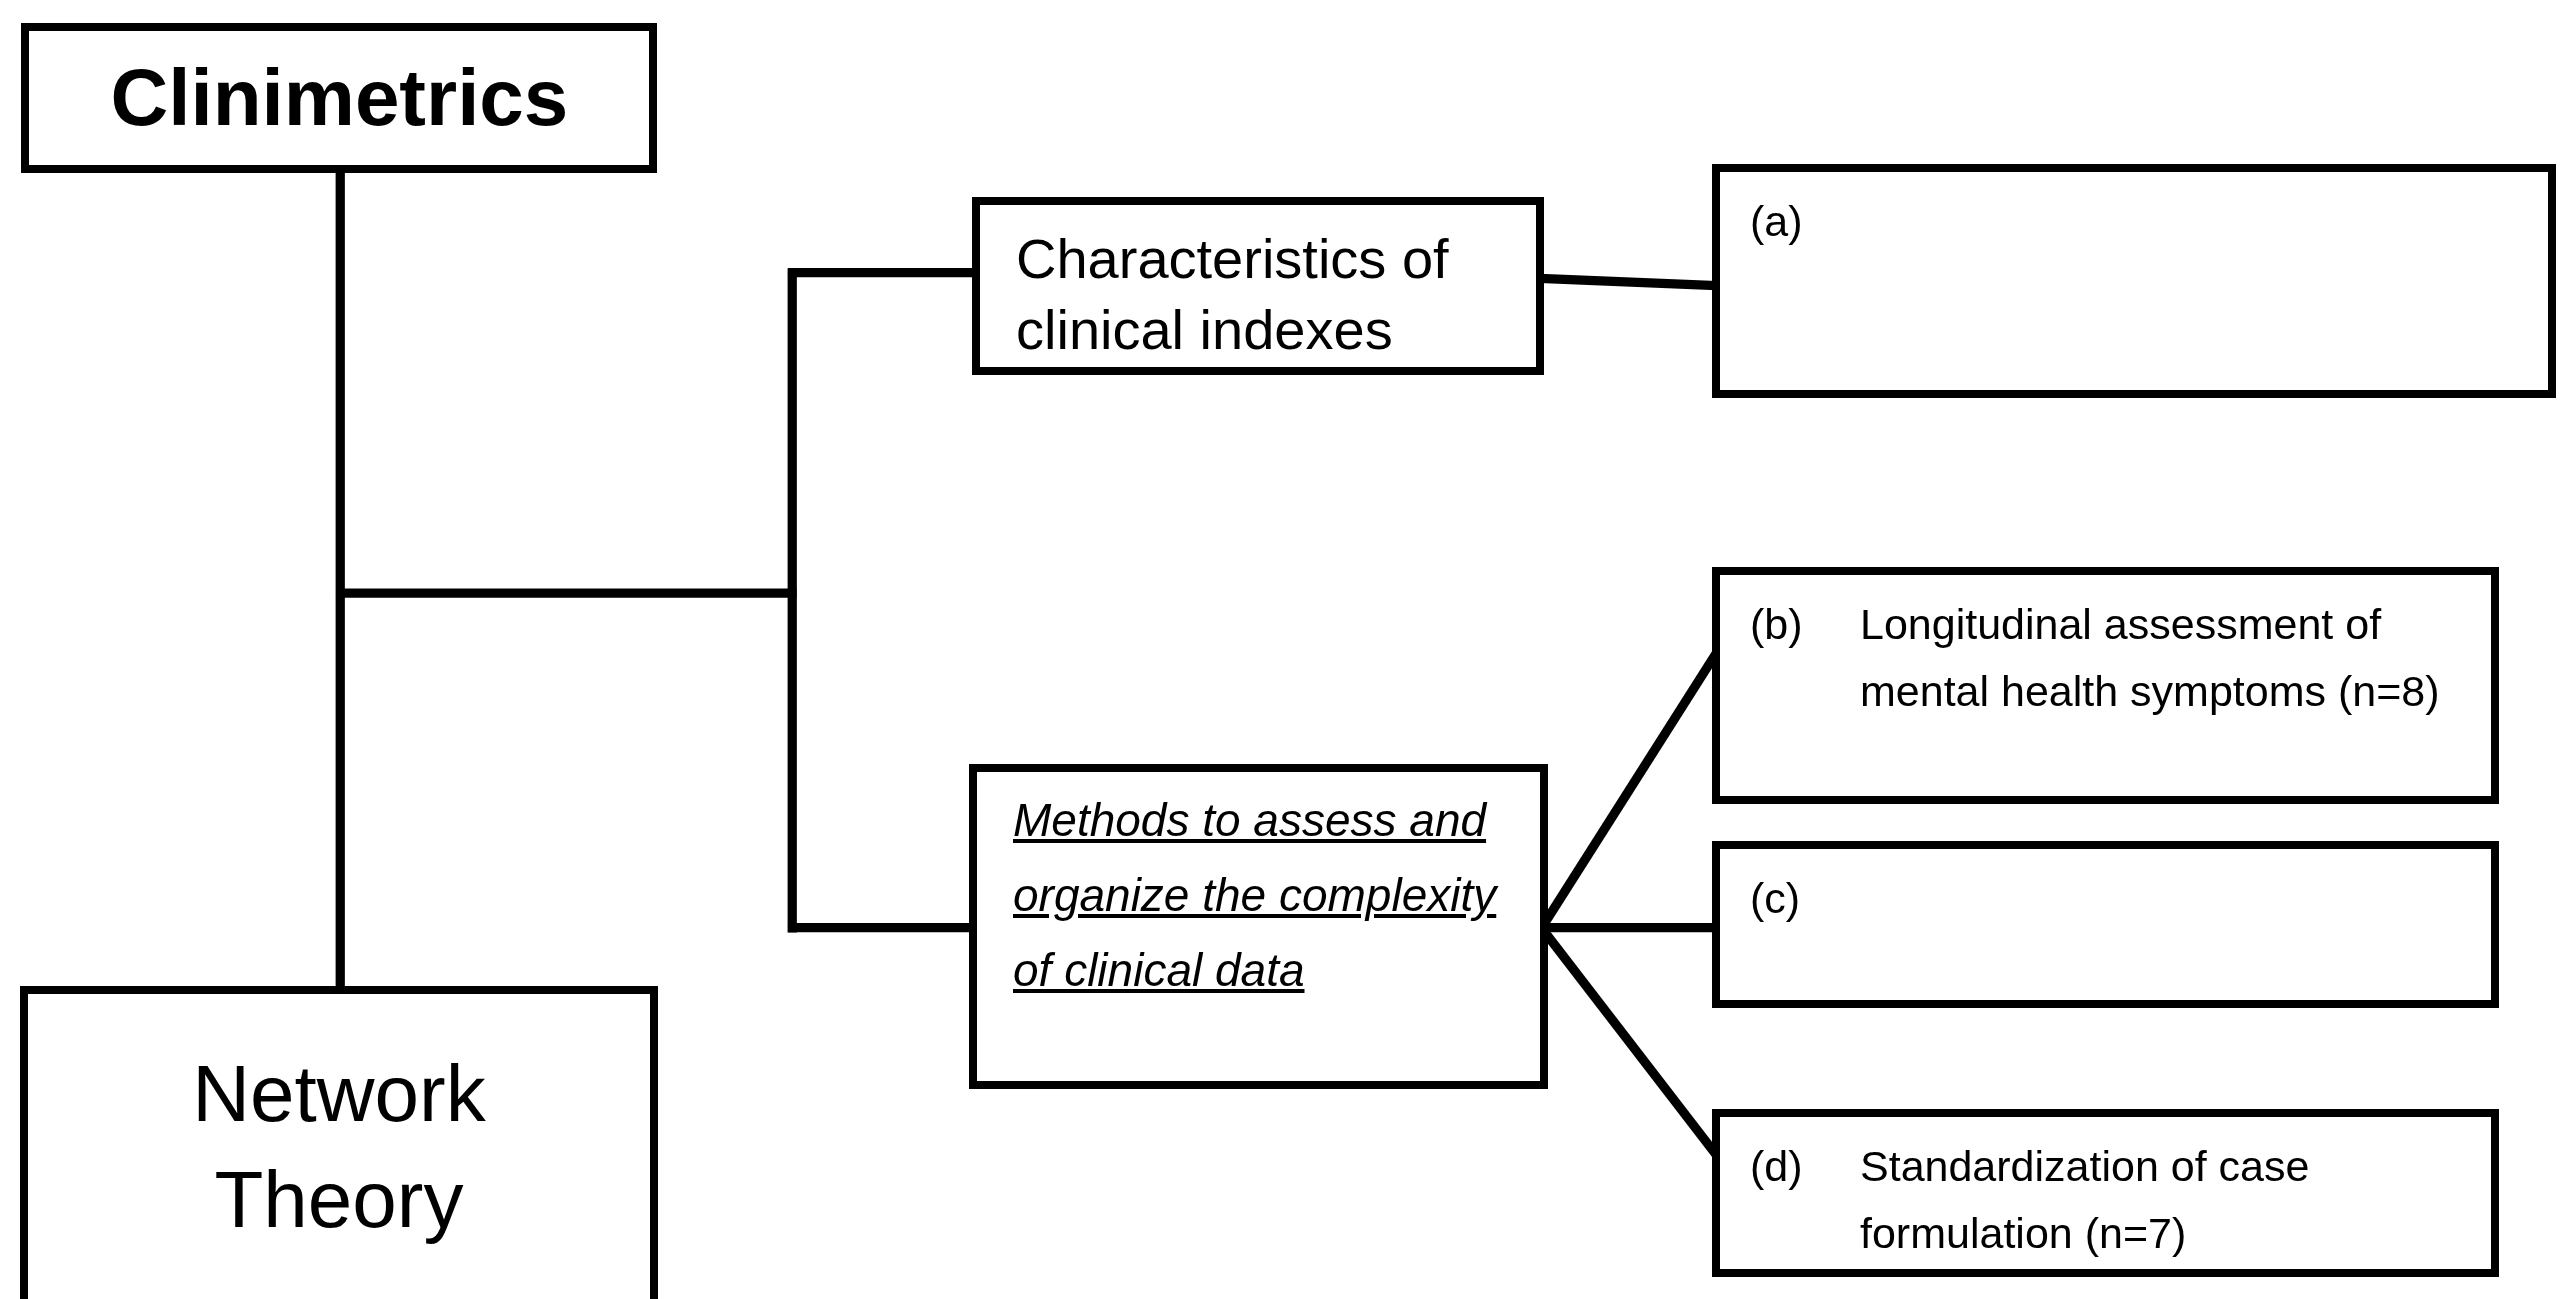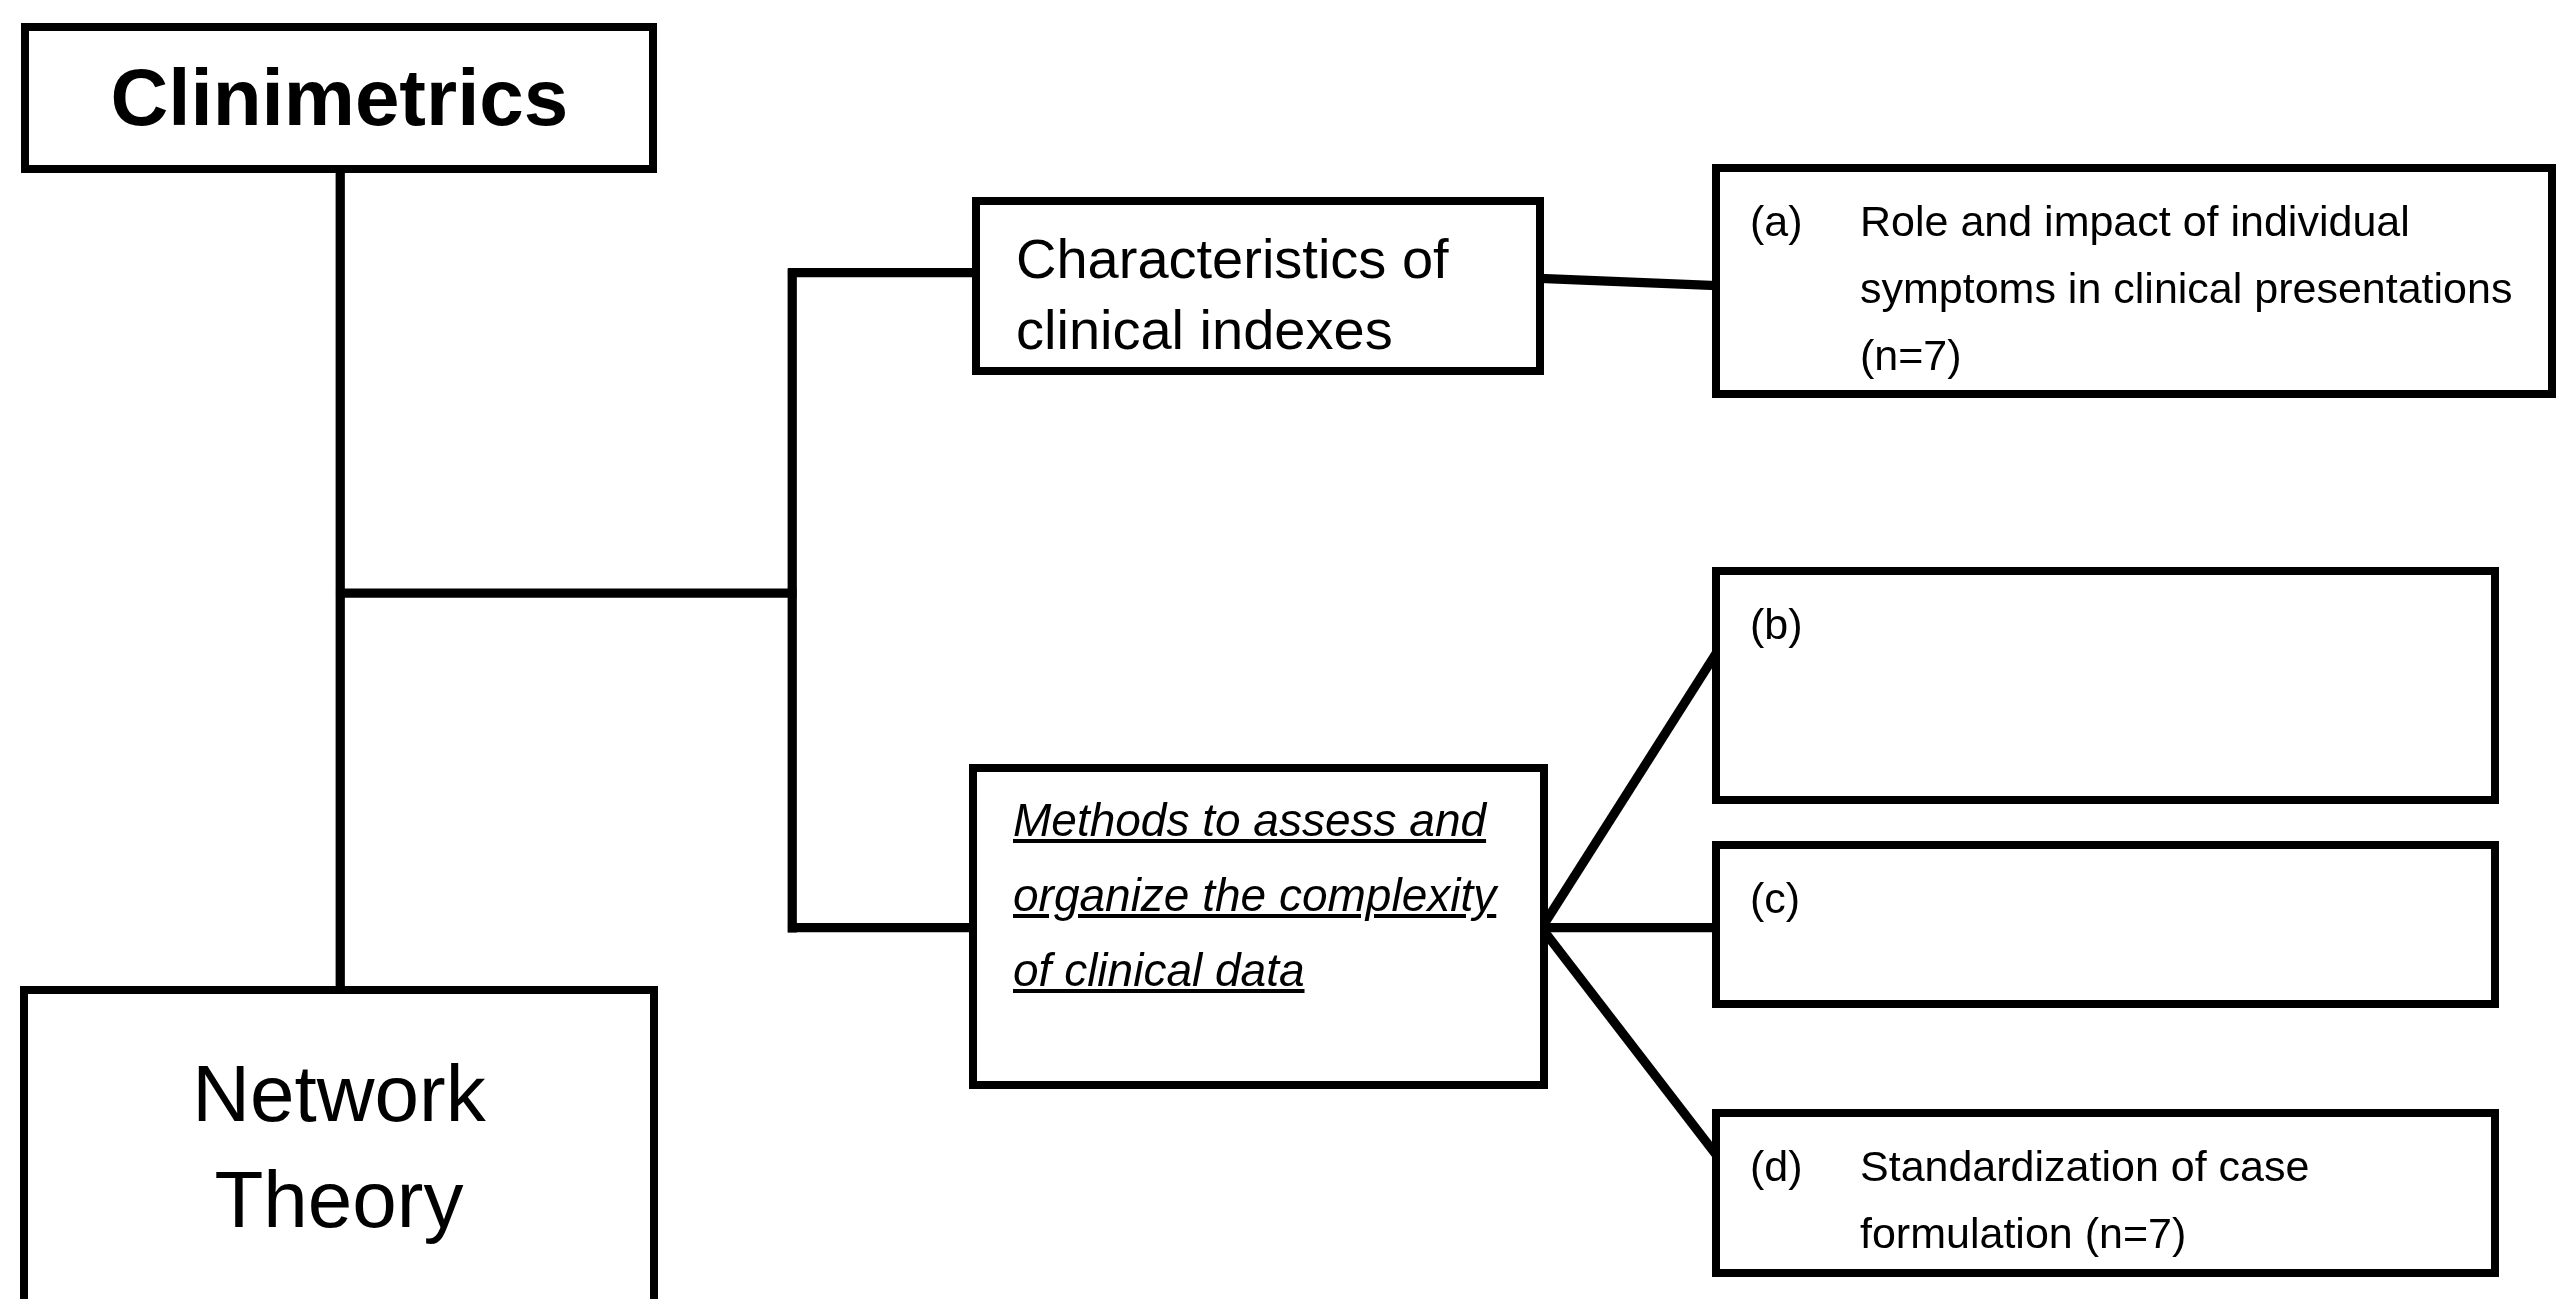--- a/index.html
+++ b/index.html
@@ -106,25 +106,25 @@
   <div class="node box-network">
     <span class="big-label">Network Theory</span>
   </div>
 
   <div class="node box-characteristics">Characteristics of clinical indexes</div>
 
   <div class="node box-methods">Methods to assess and organize the complexity of clinical data</div>
 
   <div class="node leaf box-a">
     <span class="marker">(a)</span>
-    <span class="text">Role and impact of individual symptoms in clinical presentations (n=7)</span>
   </div>
 
   <div class="node leaf box-b">
     <span class="marker">(b)</span>
+    <span class="text">Longitudinal assessment of mental health symptoms (n=8)</span>
   </div>
 
   <div class="node leaf box-c">
     <span class="marker">(c)</span>
   </div>
 
   <div class="node leaf box-d">
     <span class="marker">(d)</span>
     <span class="text">Standardization of case formulation (n=7)</span>
   </div>

